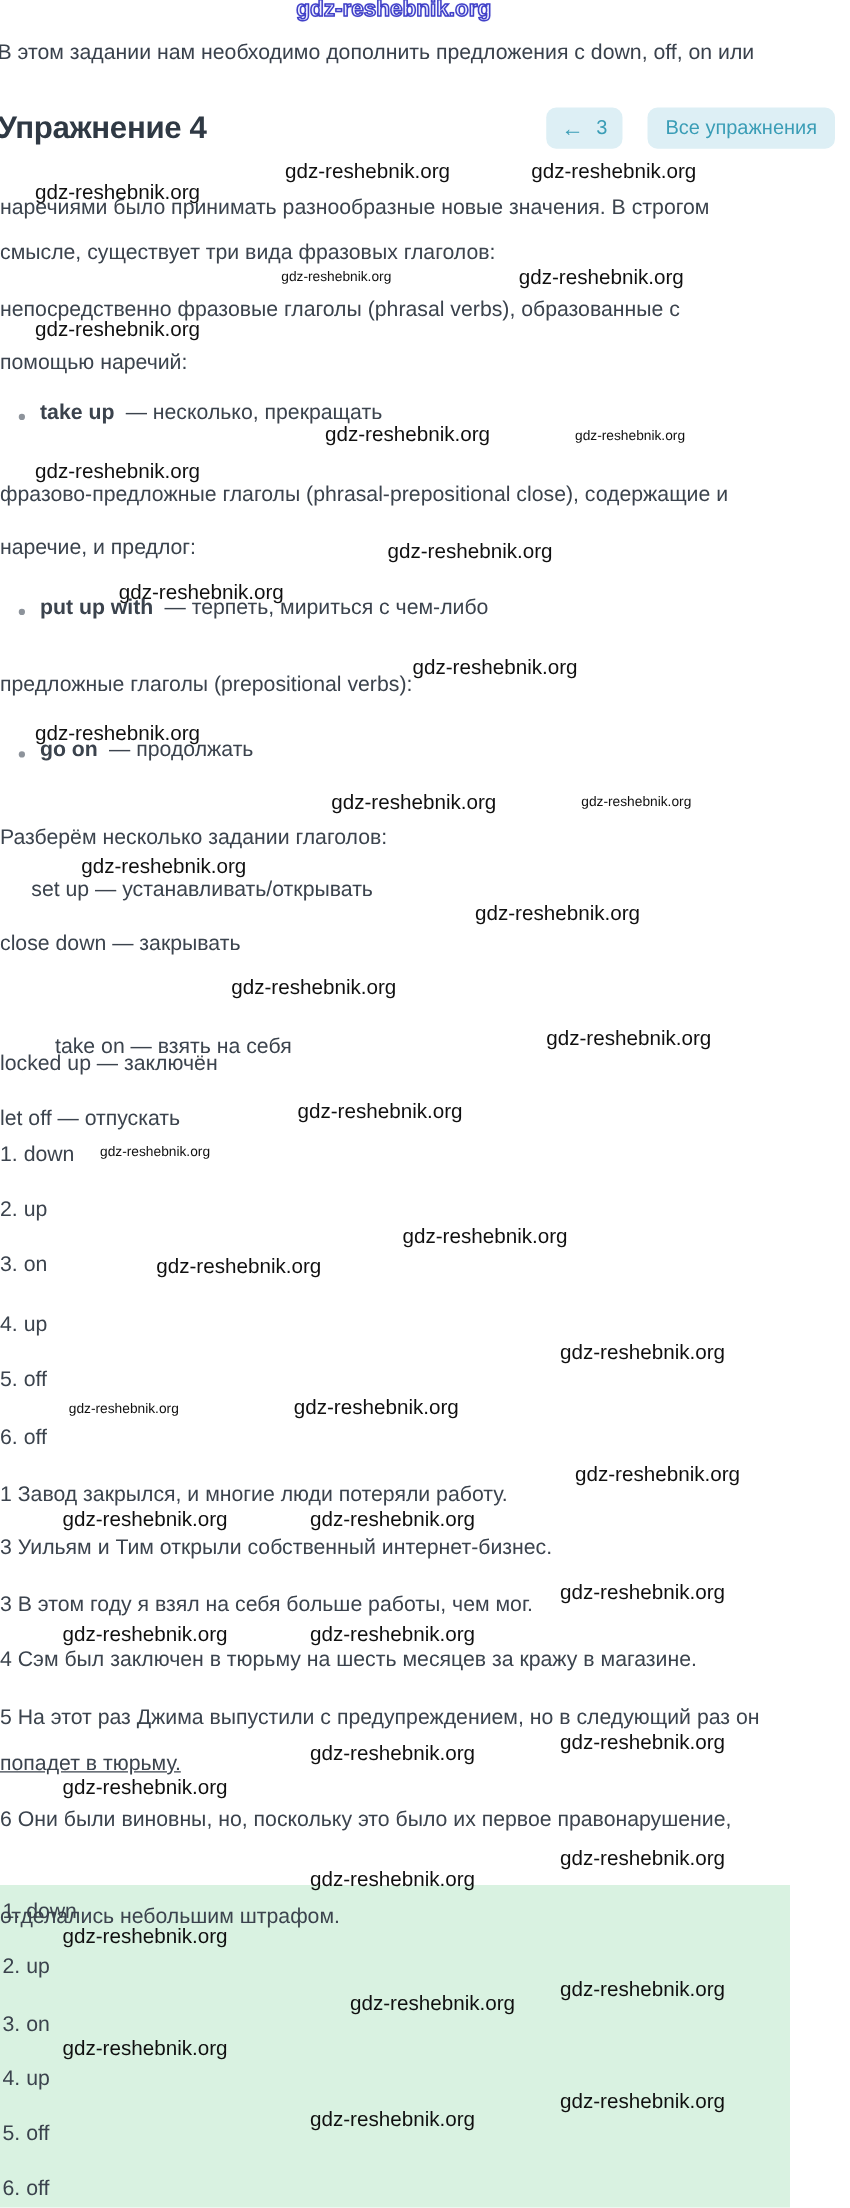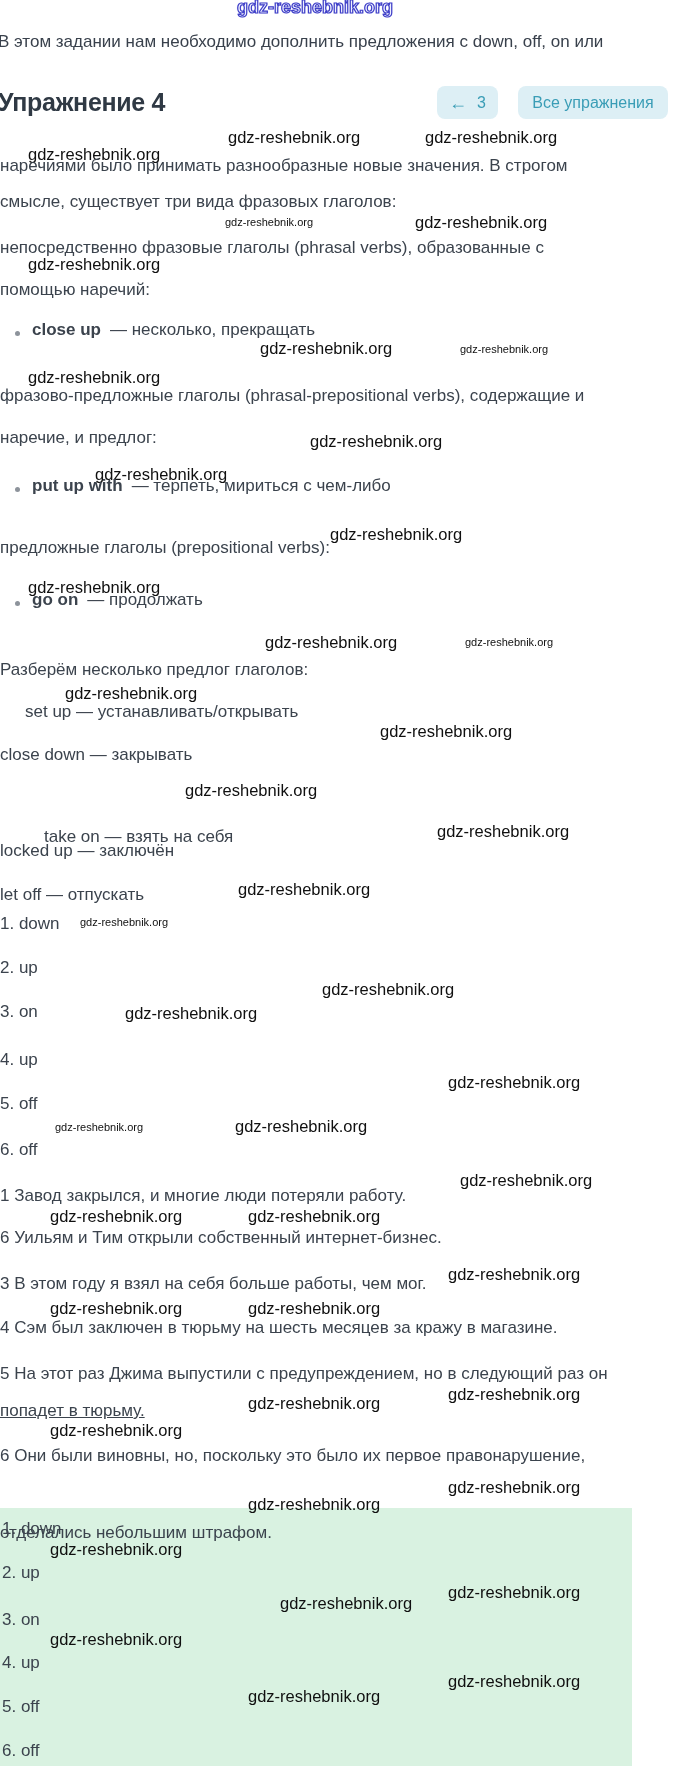--- a/index.html
+++ b/index.html
@@ -100,55 +100,55 @@
   <span>Все упражнения</span>
 </button>
 
 <div class="abs line" style="left:0;top:156px;">наречиями было принимать разнообразные новые значения. В строгом</div>
 <div class="abs line" style="left:0;top:192px;">смысле, существует три вида фразовых глаголов:</div>
 <div class="abs line" style="left:0;top:238px;">непосредственно фразовые глаголы (phrasal verbs), образованные с</div>
 <div class="abs line" style="left:0;top:258px;margin-top:22px;">помощью наречий:</div>
 
 <span class="bullet-dot" style="left:15px;top:331px;"></span>
 <div class="abs line bullet-text" style="left:32px;top:320px;">
-  <b>close up</b><span class="desc">— несколько, прекращать</span>
+  <b>take up</b><span class="desc">— несколько, прекращать</span>
 </div>
 
-<div class="abs line" style="left:0;top:386px;">фразово-предложные глаголы (phrasal-prepositional verbs), содержащие и</div>
+<div class="abs line" style="left:0;top:386px;">фразово-предложные глаголы (phrasal-prepositional close), содержащие и</div>
 <div class="abs line" style="left:0;top:428px;">наречие, и предлог:</div>
 
 <span class="bullet-dot" style="left:15px;top:487px;"></span>
 <div class="abs line bullet-text" style="left:32px;top:476px;">
   <b>put up with</b><span class="desc">— терпеть, мириться с чем-либо</span>
 </div>
 
 <div class="abs line" style="left:0;top:538px;">предложные глаголы (prepositional verbs):</div>
 
 <span class="bullet-dot" style="left:15px;top:601px;"></span>
 <div class="abs line bullet-text" style="left:32px;top:590px;">
   <b>go on</b><span class="desc">— продолжать</span>
 </div>
 
-<div class="abs line" style="left:0;top:660px;">Разберём несколько предлог глаголов:</div>
+<div class="abs line" style="left:0;top:660px;">Разберём несколько задании глаголов:</div>
 
 <div class="abs line" style="left:0;top:702px;margin-left:25px;">set up — устанавливать/открывать</div>
 <div class="abs line" style="left:0;top:745px;">close down — закрывать</div>
 <div class="abs line" style="left:0;top:827px;margin-left:44px;">take on — взять на себя</div>
 <div class="abs line" style="left:0;top:841px;">locked up — заключён</div>
 <div class="abs line" style="left:0;top:885px;">let off — отпускать</div>
 
 <div class="abs line" style="left:0;top:914px;">1. down</div>
 <div class="abs line" style="left:0;top:958px;">2. up</div>
 <div class="abs line" style="left:0;top:1002px;">3. on</div>
 <div class="abs line" style="left:0;top:1050px;">4. up</div>
 <div class="abs line" style="left:0;top:1094px;">5. off</div>
 <div class="abs line" style="left:0;top:1140px;">6. off</div>
 
 <div class="abs line" style="left:0;top:1186px;">1 Завод закрылся, и многие люди потеряли работу.</div>
-<div class="abs line" style="left:0;top:1228px;">6 Уильям и Тим открыли собственный интернет-бизнес.</div>
+<div class="abs line" style="left:0;top:1228px;">3 Уильям и Тим открыли собственный интернет-бизнес.</div>
 <div class="abs line" style="left:0;top:1274px;">3 В этом году я взял на себя больше работы, чем мог.</div>
 <div class="abs line" style="left:0;top:1318px;">4 Сэм был заключен в тюрьму на шесть месяцев за кражу в магазине.</div>
 <div class="abs line" style="left:0;top:1364px;text-align:center;">5 На этот раз Джима выпустили с предупреждением, но в следующий раз он</div>
 <div class="abs line" style="left:0;top:1401px;text-decoration:underline;">попадет в тюрьму.</div>
 <div class="abs line" style="left:0;top:1446px;">6 Они были виновны, но, поскольку это было их первое правонарушение,</div>
 <div class="abs line" style="left:0;top:1523px;">отделались небольшим штрафом.</div>
 
 <div class="abs line" style="left:2px;top:1519px;">1. down</div>
 <div class="abs line" style="left:2px;top:1563px;">2. up</div>
 <div class="abs line" style="left:2px;top:1610px;">3. on</div>

